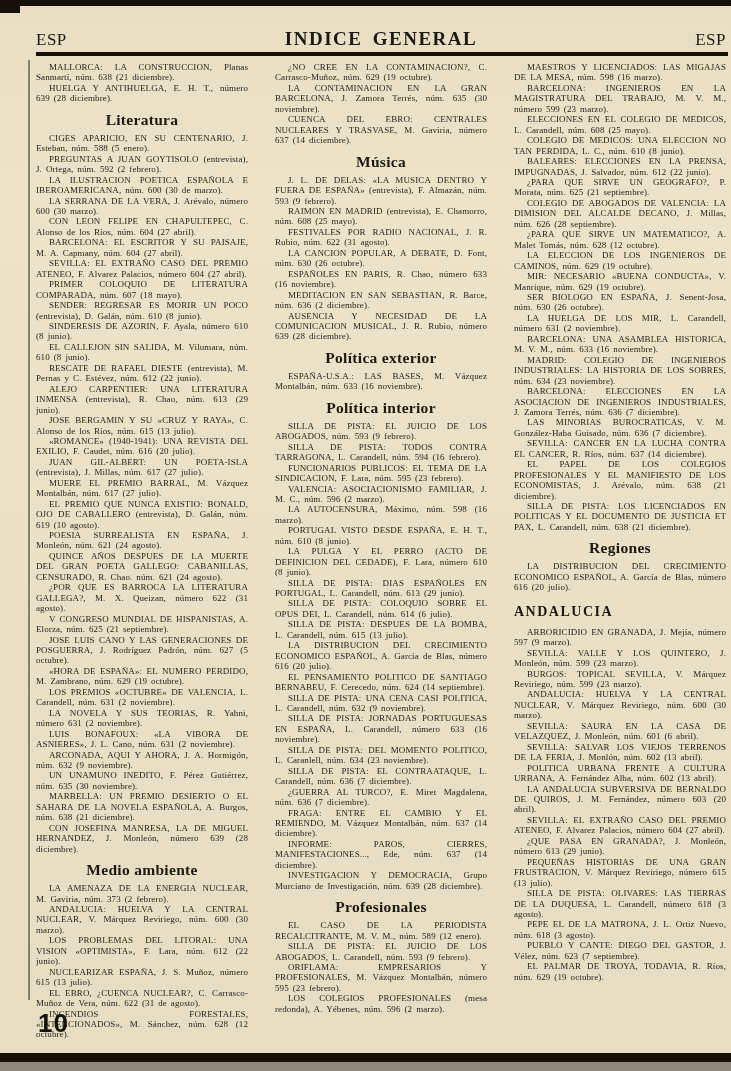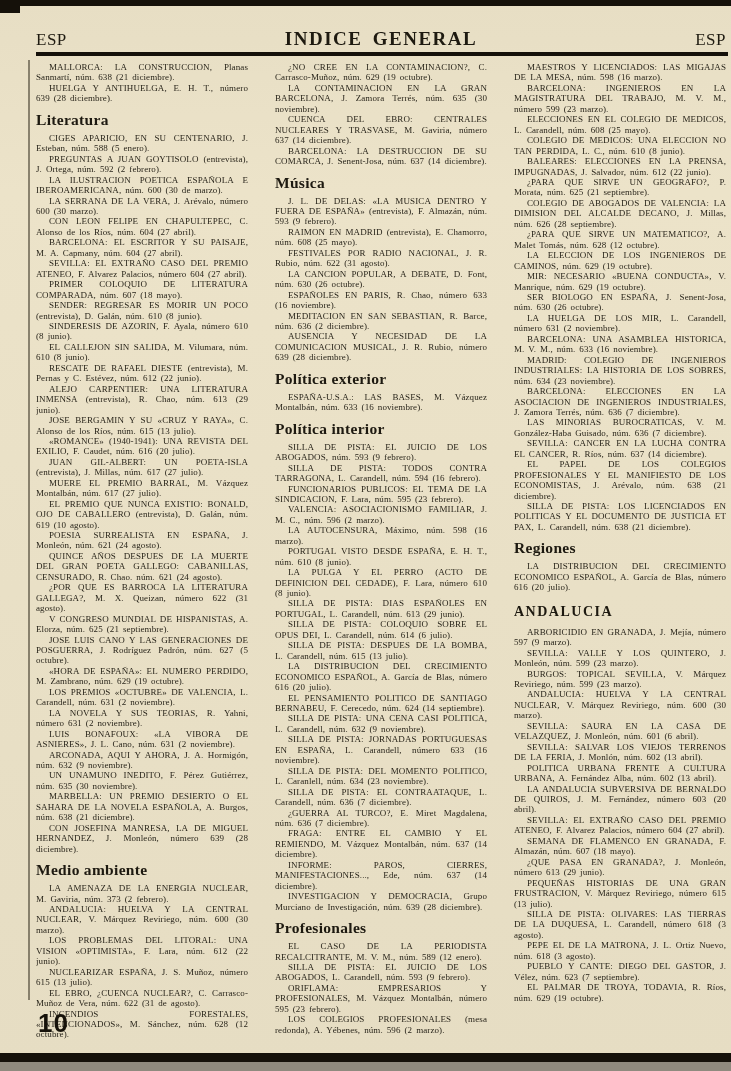--- a/index.html
+++ b/index.html
@@ -22,21 +22,21 @@
   .esp{font-size:17px;letter-spacing:0.5px;}
   #title{font-size:19px;font-weight:bold;letter-spacing:1.5px;word-spacing:4px;}
   #header-rule{position:absolute;top:52px;left:36px;width:692px;height:4px;background:#15110a;}
   
   #columns{position:absolute;top:62px;left:36px;width:690px;height:992px;
            display:flex;gap:27px;overflow:hidden;}
   .col{width:223px;height:100%;overflow:hidden;color:#29251b;}
   .entry{margin:0;font-size:9px;line-height:10.45px;text-align:justify;
          text-indent:13px;word-spacing:1.6px;letter-spacing:0.1px;}
   .sec{margin:8px 0 5px 0;font-size:15.5px;line-height:16px;font-weight:bold;
-       color:#1d1910;letter-spacing:0.3px;}
+       color:#1d1910;letter-spacing:0.3px;text-align:center;}
   .sec-center{margin:11px 0 8px 0;font-size:14px;line-height:15px;font-weight:bold;
        color:#1d1910;text-align:left;letter-spacing:1.5px;}
   #page-number{position:absolute;top:1008px;left:38px;font-family:"Liberation Sans","DejaVu Sans",sans-serif;
        font-size:26px;font-weight:bold;color:#16120a;letter-spacing:1px;}
 </style>
 </head>
 <body>
 
 <div id="page">
   <div id="edge-top"></div>
@@ -91,21 +91,20 @@
         <p class="entry">ANDALUCIA: HUELVA Y LA CENTRAL NUCLEAR, V. Márquez Reviriego, núm. 600 (30 marzo).</p>
         <p class="entry">LOS PROBLEMAS DEL LITORAL: UNA VISION «OPTIMISTA», F. Lara, núm. 612 (22 junio).</p>
         <p class="entry">NUCLEARIZAR ESPAÑA, J. S. Muñoz, número 615 (13 julio).</p>
         <p class="entry">EL EBRO, ¿CUENCA NUCLEAR?, C. Carrasco-Muñoz de Vera, núm. 622 (31 de agosto).</p>
         <p class="entry">INCENDIOS FORESTALES, «INTENCIONADOS», M. Sánchez, núm. 628 (12 octubre).</p>
       </div>
     <div class="col">
         <p class="entry">¿NO CREE EN LA CONTAMINACION?, C. Carrasco-Muñoz, núm. 629 (19 octubre).</p>
         <p class="entry">LA CONTAMINACION EN LA GRAN BARCELONA, J. Zamora Terrés, núm. 635 (30 noviembre).</p>
         <p class="entry">CUENCA DEL EBRO: CENTRALES NUCLEARES Y TRASVASE, M. Gaviria, número 637 (14 diciembre).</p>
-        <p class="entry">BARCELONA: LA DESTRUCCION DE SU COMARCA, J. Senent-Josa, núm. 637 (14 diciembre).</p>
         <h2 class="sec">Música</h2>
         <p class="entry">J. L. DE DELAS: «LA MUSICA DENTRO Y FUERA DE ESPAÑA» (entrevista), F. Almazán, núm. 593 (9 febrero).</p>
         <p class="entry">RAIMON EN MADRID (entrevista), E. Chamorro, núm. 608 (25 mayo).</p>
         <p class="entry">FESTIVALES POR RADIO NACIONAL, J. R. Rubio, núm. 622 (31 agosto).</p>
         <p class="entry">LA CANCION POPULAR, A DEBATE, D. Font, núm. 630 (26 octubre).</p>
         <p class="entry">ESPAÑOLES EN PARIS, R. Chao, número 633 (16 noviembre).</p>
         <p class="entry">MEDITACION EN SAN SEBASTIAN, R. Barce, núm. 636 (2 diciembre).</p>
         <p class="entry">AUSENCIA Y NECESIDAD DE LA COMUNICACION MUSICAL, J. R. Rubio, número 639 (28 diciembre).</p>
         <h2 class="sec">Política exterior</h2>
         <p class="entry">ESPAÑA-U.S.A.: LAS BASES, M. Vázquez Montalbán, núm. 633 (16 noviembre).</p>
@@ -161,21 +160,20 @@
         <h2 class="sec-center">ANDALUCIA</h2>
         <p class="entry">ARBORICIDIO EN GRANADA, J. Mejía, número 597 (9 marzo).</p>
         <p class="entry">SEVILLA: VALLE Y LOS QUINTERO, J. Monleón, núm. 599 (23 marzo).</p>
         <p class="entry">BURGOS: TOPICAL SEVILLA, V. Márquez Reviriego, núm. 599 (23 marzo).</p>
         <p class="entry">ANDALUCIA: HUELVA Y LA CENTRAL NUCLEAR, V. Márquez Reviriego, núm. 600 (30 marzo).</p>
         <p class="entry">SEVILLA: SAURA EN LA CASA DE VELAZQUEZ, J. Monleón, núm. 601 (6 abril).</p>
         <p class="entry">SEVILLA: SALVAR LOS VIEJOS TERRENOS DE LA FERIA, J. Monlón, núm. 602 (13 abril).</p>
         <p class="entry">POLITICA URBANA FRENTE A CULTURA URBANA, A. Fernández Alba, núm. 602 (13 abril).</p>
         <p class="entry">LA ANDALUCIA SUBVERSIVA DE BERNALDO DE QUIROS, J. M. Fernández, número 603 (20 abril).</p>
         <p class="entry">SEVILLA: EL EXTRAÑO CASO DEL PREMIO ATENEO, F. Alvarez Palacios, número 604 (27 abril).</p>
-        <p class="entry">SEMANA DE FLAMENCO EN GRANADA, F. Almazán, núm. 607 (18 mayo).</p>
         <p class="entry">¿QUE PASA EN GRANADA?, J. Monleón, número 613 (29 junio).</p>
         <p class="entry">PEQUEÑAS HISTORIAS DE UNA GRAN FRUSTRACION, V. Márquez Reviriego, número 615 (13 julio).</p>
         <p class="entry">SILLA DE PISTA: OLIVARES: LAS TIERRAS DE LA DUQUESA, L. Carandell, número 618 (3 agosto).</p>
         <p class="entry">PEPE EL DE LA MATRONA, J. L. Ortiz Nuevo, núm. 618 (3 agosto).</p>
         <p class="entry">PUEBLO Y CANTE: DIEGO DEL GASTOR, J. Vélez, núm. 623 (7 septiembre).</p>
         <p class="entry">EL PALMAR DE TROYA, TODAVIA, R. Ríos, núm. 629 (19 octubre).</p>
       </div>
   </div>
 
   <div id="page-number">10</div>

